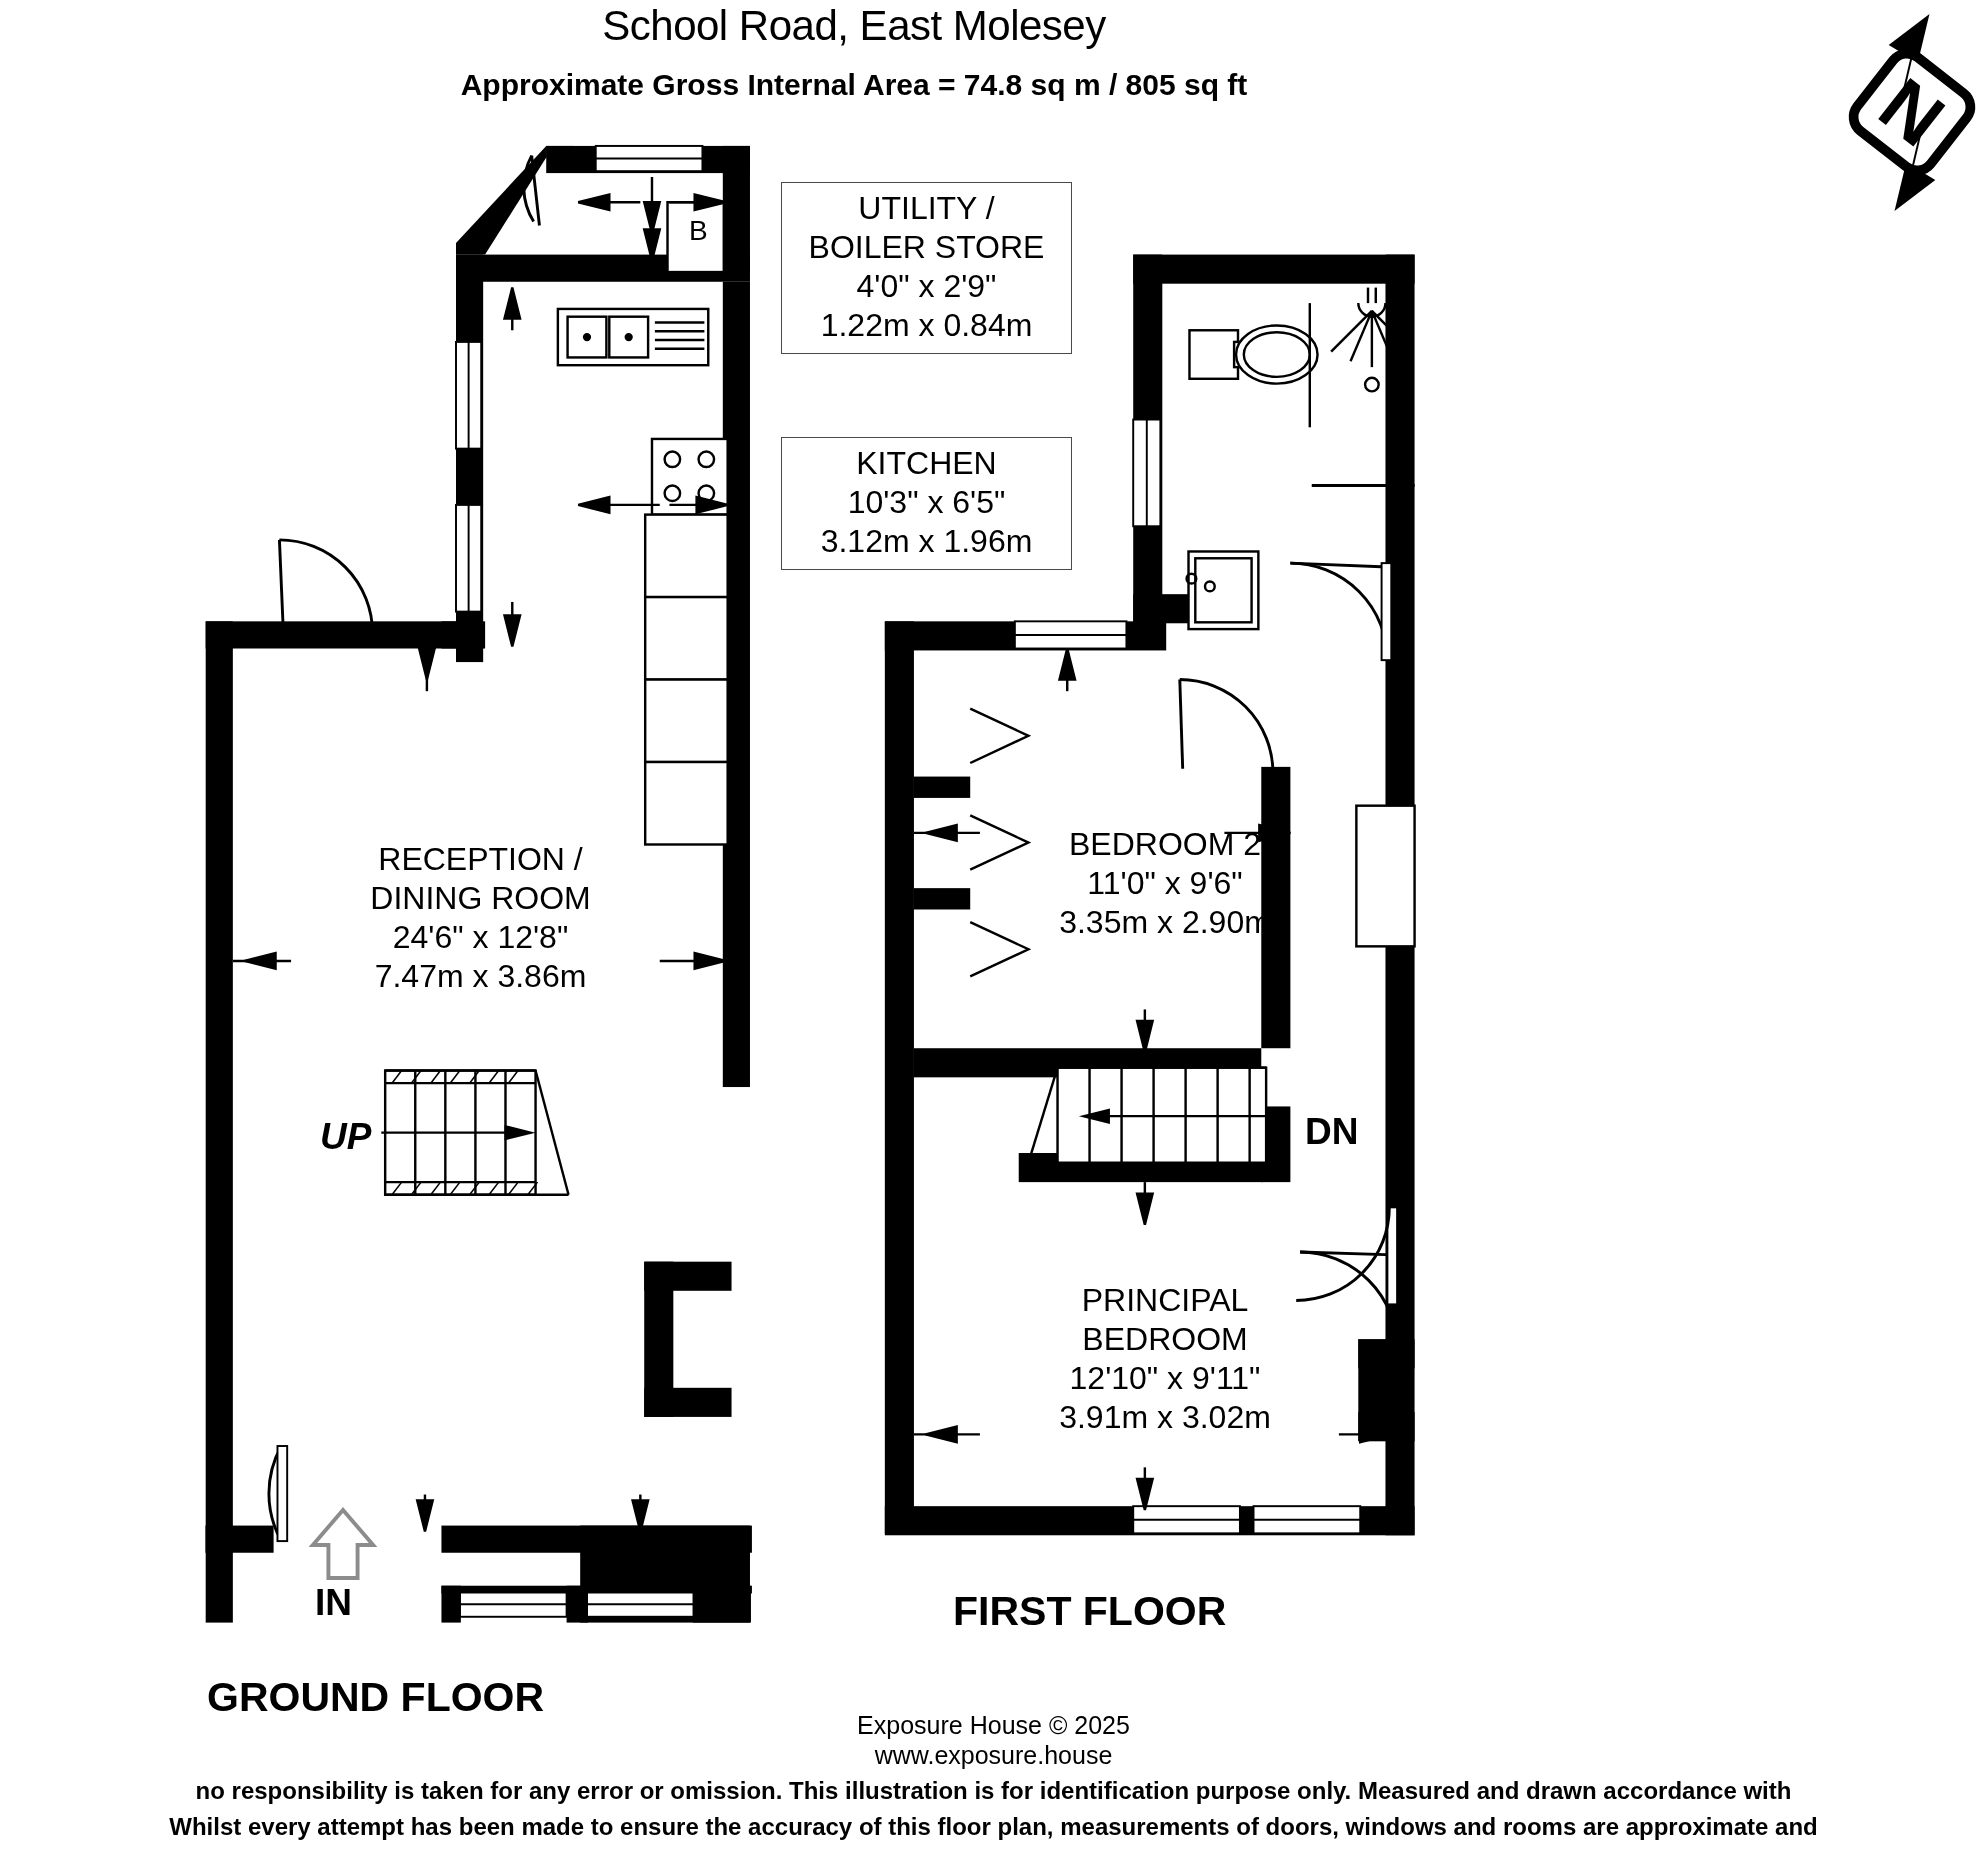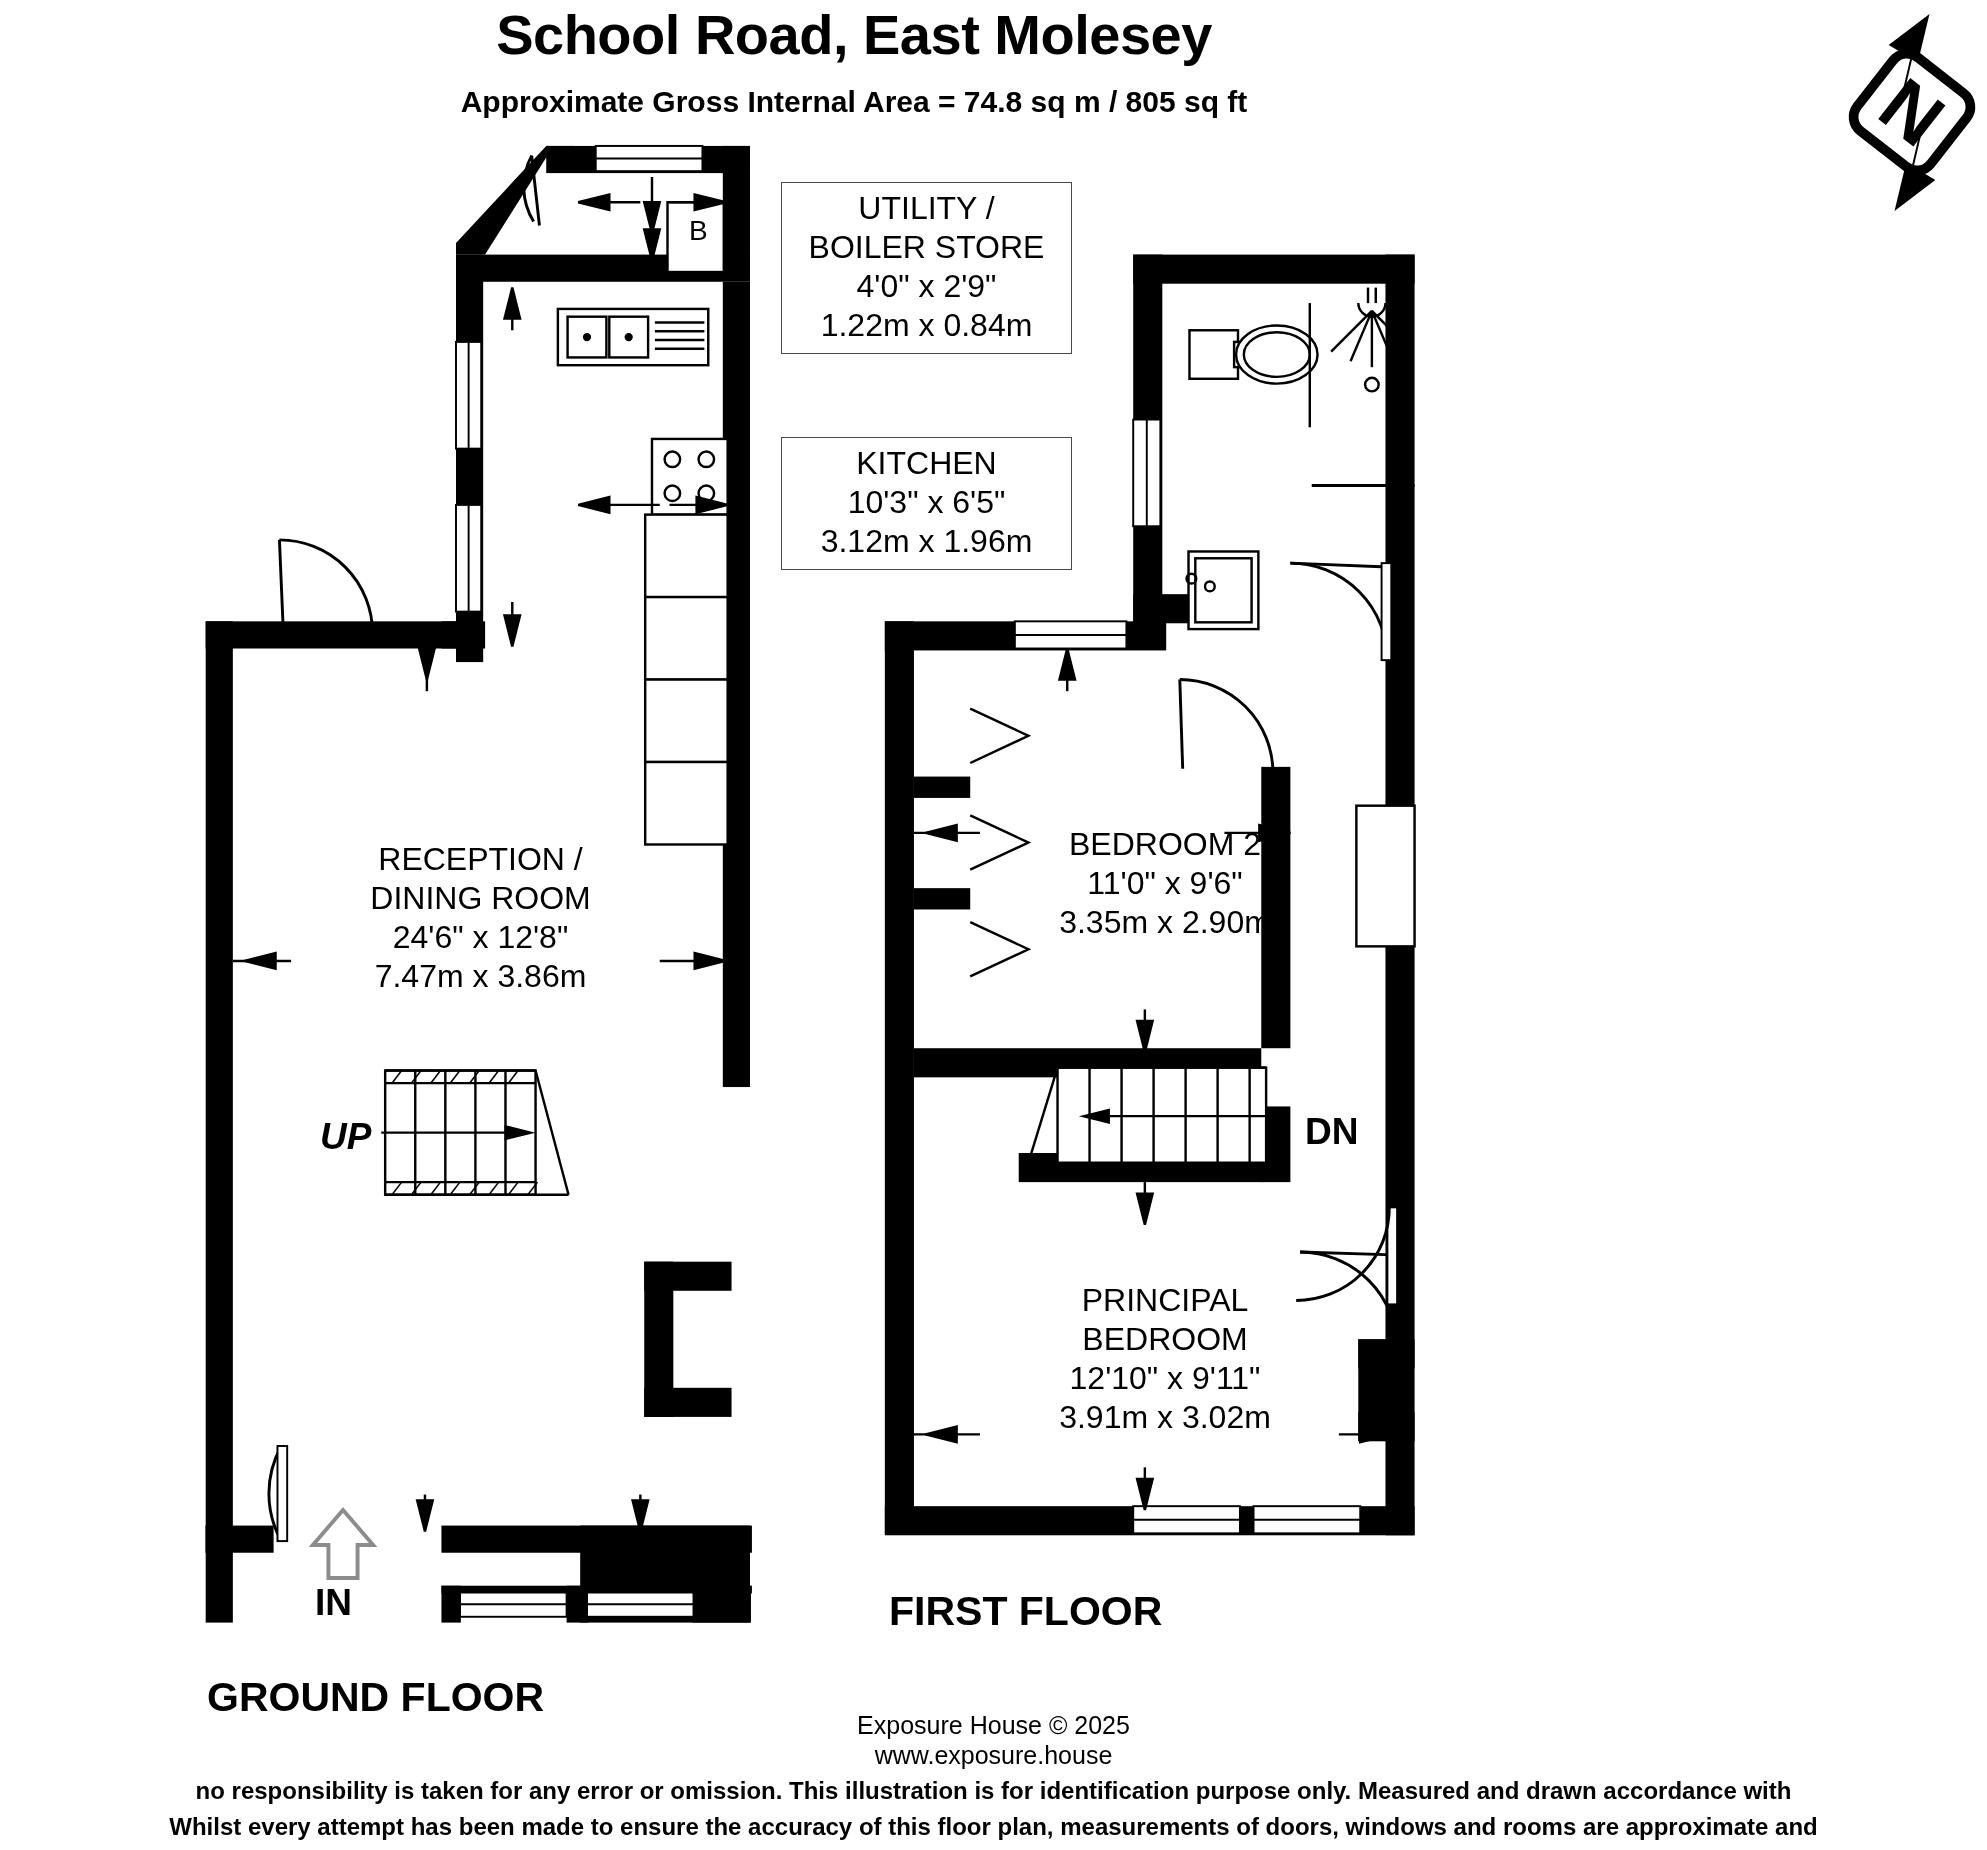--- a/index.html
+++ b/index.html
@@ -19,22 +19,22 @@
 
   
   #header {
     position: absolute;
     left: 0;
     top: 0;
     width: 1708px;
     text-align: center;
   }
   #plan-title {
-    font-size: 56px;
-    font-weight: bold;
+    font-size: 42px;
+    font-weight: normal;
     letter-spacing: -0.5px;
     margin-top: 1.9px;
     white-space: nowrap;
   }
   #plan-subtitle {
     font-size: 30px;
     font-weight: bold;
     margin-top: 18px;
     white-space: nowrap;
   }
@@ -94,21 +94,21 @@
 
   
   .floor-caption {
     position: absolute;
     font-size: 41px;
     font-weight: bold;
     letter-spacing: 0px;
     white-space: nowrap;
   }
   #caption-ground { left: 207px; top: 1674px; text-align: right; }
-  #caption-first  { left: 889px; top: 1588px; }
+  #caption-first  { left: 953px; top: 1588px; }
 
   
   .plan-text {
     position: absolute;
     font-weight: bold;
     white-space: nowrap;
   }
   #text-up { left: 320px; top: 1116px; font-size: 37px; font-style: italic; }
   #text-dn { left: 1305px; top: 1111px; font-size: 37px; }
   #text-in { left: 315px; top: 1582px; font-size: 37px; }

